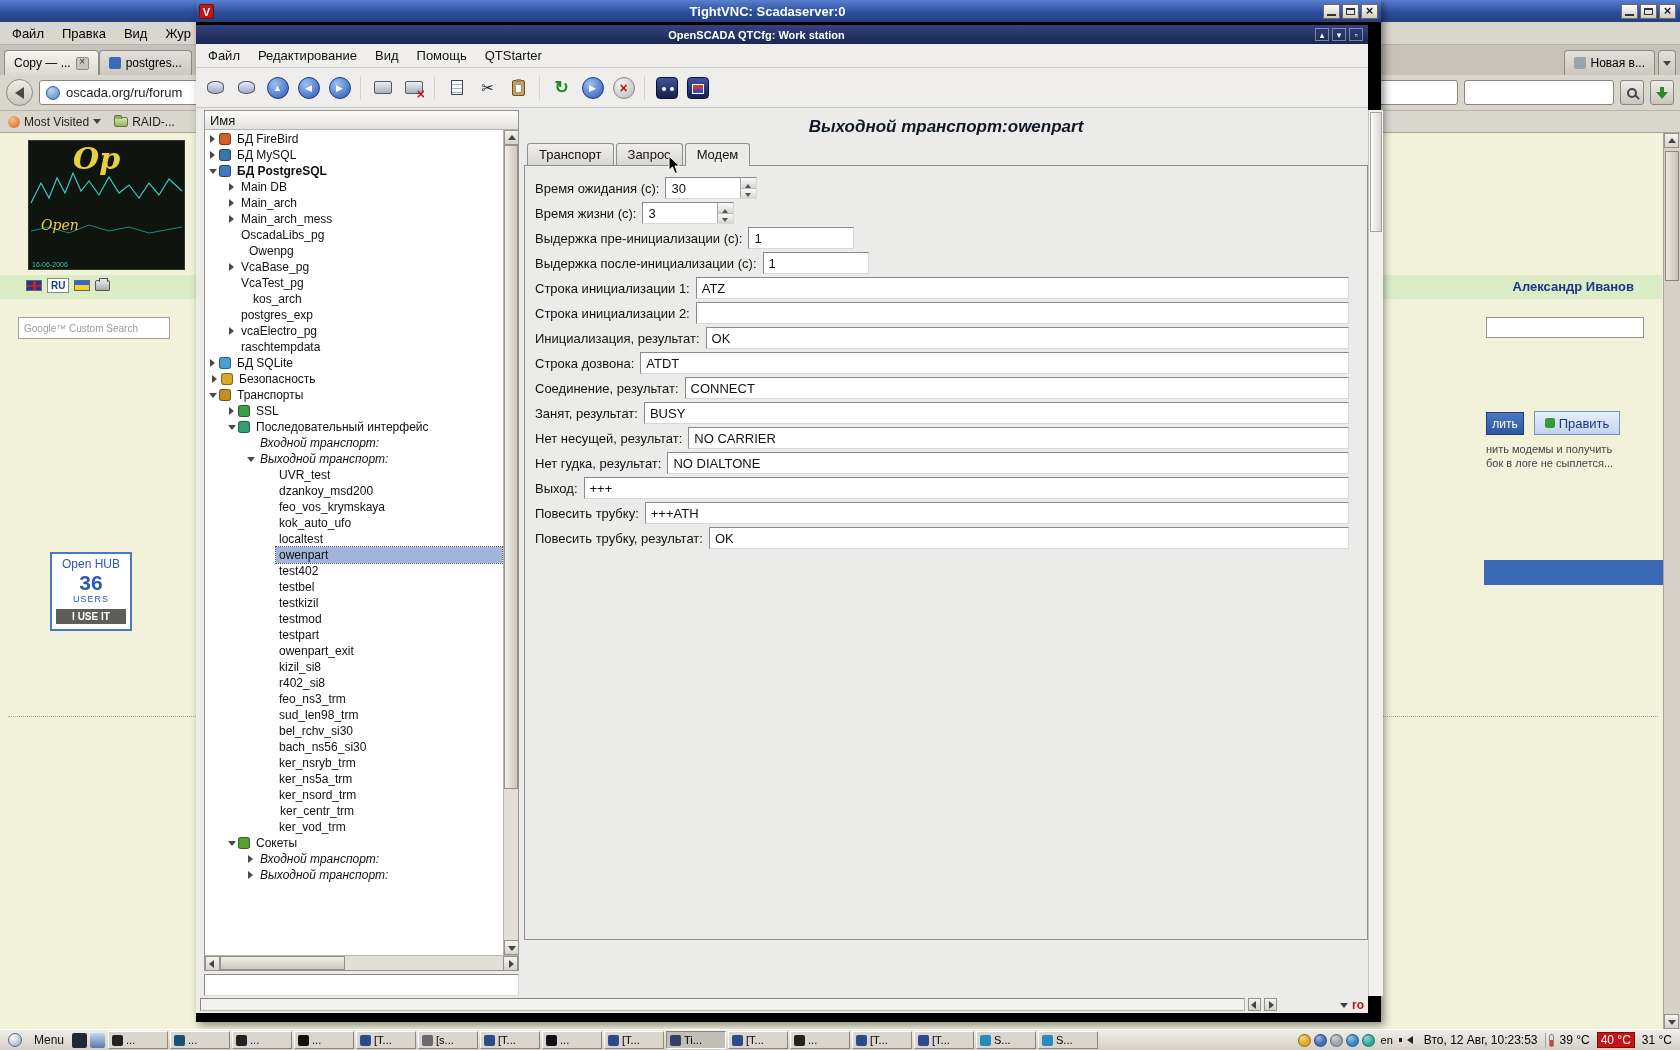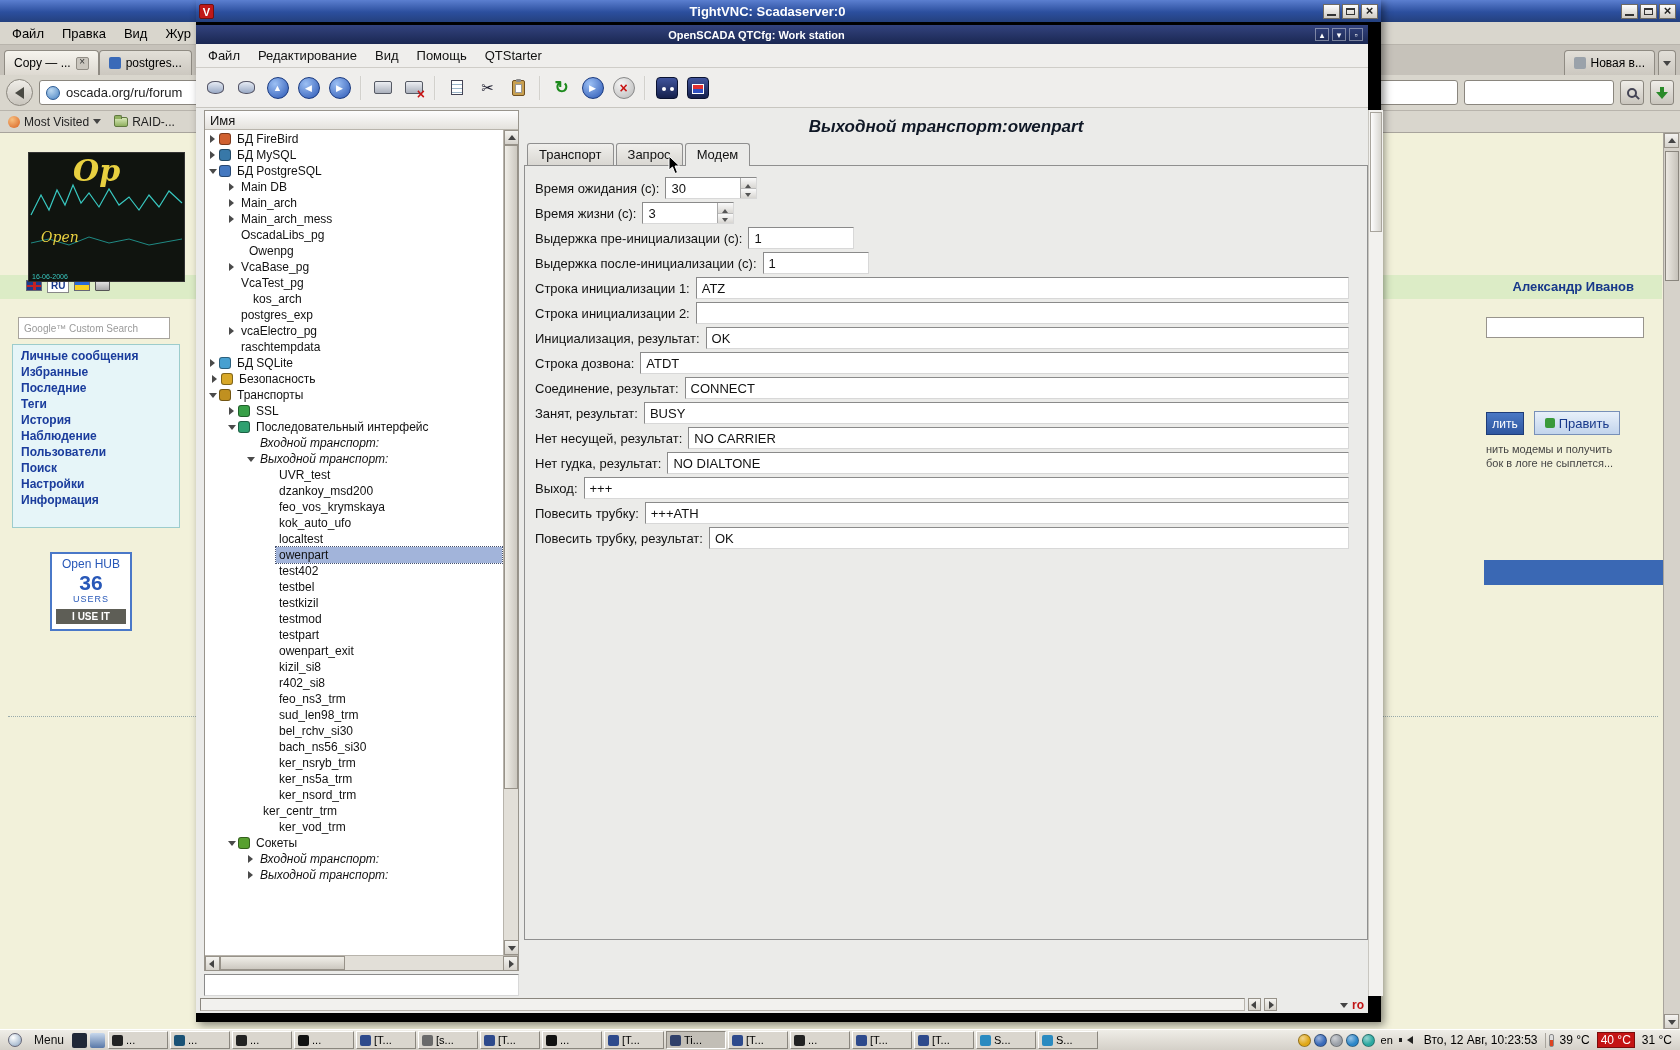--- a/index.html
+++ b/index.html
@@ -48,21 +48,21 @@
   .folder::before{content:"";position:absolute;left:-1px;top:-3px;width:6px;height:3px;background:#90b060;border:1px solid #607840;border-bottom:none;border-radius:2px 2px 0 0}
   .ff-content{flex:1;position:relative;background:#f2f1da;overflow:hidden}
   .band{position:absolute;left:0;right:18px;top:142px;height:24px;background:#dcecc6}
   .flags{position:absolute;left:26px;top:3px;display:flex;gap:5px;align-items:center}
   .flag-uk{width:16px;height:11px;background:#1a3a8c;background-image:linear-gradient(transparent 40%,#c22222 40%,#c22222 62%,transparent 62%),linear-gradient(90deg,transparent 40%,#c22222 40%,#c22222 62%,transparent 62%);border:1px solid #667}
   .flag-ru{height:15px;padding:0 3px;background:#fff;border:1px solid #888;font-size:10px;font-weight:bold;color:#1a3a8c;display:flex;align-items:center}
   .flag-ua{width:16px;height:11px;background:linear-gradient(#2a6ad8 50%,#f8d020 50%);border:1px solid #667}
   .printer{width:15px;height:11px;background:linear-gradient(#e8e8e8,#a8a8a8);border:1px solid #555;border-radius:2px 2px 1px 1px;position:relative}
   .printer::before{content:"";position:absolute;left:3px;top:-3px;width:7px;height:3px;background:#ddd;border:1px solid #555;border-bottom:none}
   .user-name{position:absolute;right:28px;top:4px;font-size:13px;font-weight:bold;color:#17388a}
-  .chart{position:absolute;left:28px;top:19px;width:157px;height:130px;background:#10140f;border:1px solid #333;overflow:hidden}
+  .chart{position:absolute;left:28px;top:7px;width:157px;height:130px;background:#10140f;border:1px solid #333;overflow:hidden}
   .chart .logo-big{position:absolute;left:44px;top:0;font-family:"DejaVu Serif",serif;font-style:italic;font-weight:bold;font-size:30px;color:#e8d040}
   .chart .logo-small{position:absolute;left:12px;top:76px;font-family:"DejaVu Serif",serif;font-style:italic;font-size:14px;color:#e8d040}
   .chart .cdate{position:absolute;left:3px;bottom:1px;font-size:7px;color:#38c8c0}
   .gsearch{position:absolute;left:18px;top:184px;width:152px;height:22px;background:#fff;border:1px solid #a8a49c;display:flex;align-items:center;padding:0 5px;font-size:10px;color:#9a9a9a}
   .links-box{position:absolute;left:12px;top:211px;width:168px;height:184px;background:#e6f5f8;border:1px solid #9ccccc;padding:3px 0}
   .slink{font-size:12px;font-weight:bold;color:#1a3c9c;padding:1px 8px;white-space:nowrap}
   .openhub{position:absolute;left:50px;top:419px;width:82px;background:#fff;border:2px solid #4a78c8;text-align:center;padding-bottom:3px}
   .oh-title{font-size:12px;color:#2858b8;padding:3px 0 1px}
   .oh-num{font-size:21px;font-weight:bold;color:#2858b8;line-height:22px}
   .oh-users{font-size:9px;color:#2858b8;letter-spacing:1px}
@@ -272,32 +272,20 @@
           <polyline points="2,62 12,42 20,57 28,37 36,52 44,32 52,50 60,40 70,54 80,36 90,52 100,44 110,57 120,42 130,54 140,38 153,50" fill="none" stroke="#38c8c0" stroke-width="1.2"></polyline>
           <polyline points="2,90 20,86 40,92 60,84 80,90 100,86 120,92 153,86" fill="none" stroke="#1f8a84" stroke-width="1"></polyline>
         </svg>
         <span class="logo-big">Op</span>
         <span class="logo-small">Open</span>
         <span class="cdate">16-06-2006</span>
       </div>
       <div class="gsearch">
         <span>Google™ Custom Search</span>
       </div>
-      <div class="links-box" id="side-links">
-          <div class="slink">Личные сообщения</div>
-          <div class="slink">Избранные</div>
-          <div class="slink">Последние</div>
-          <div class="slink">Теги</div>
-          <div class="slink">История</div>
-          <div class="slink">Наблюдение</div>
-          <div class="slink">Пользователи</div>
-          <div class="slink">Поиск</div>
-          <div class="slink">Настройки</div>
-          <div class="slink">Информация</div>
-        </div>
       <div class="openhub">
         <div class="oh-title">Open HUB</div>
         <div class="oh-num">36</div>
         <div class="oh-users">USERS</div>
         <div class="oh-btn">I USE IT</div>
       </div>
       <div class="dotline"></div>
       <div class="rsearch"></div>
       <div class="frag-btn">лить</div>
       <div class="edit-btn">
@@ -411,21 +399,21 @@
                         <div class="tlab">БД FireBird</div>
                       </div>
                     </div>
                     <div class="trow" style="padding-left: 2px;">
                       <div class="arr r"></div>
                       <div class="tico" style="background: rgb(56, 120, 168);"></div>
                       <div class="lwrap">
                         <div class="tlab">БД MySQL</div>
                       </div>
                     </div>
-                    <div class="trow" style="padding-left: 2px;">
+                    <div class="trow" style="padding-left: 2px; font-weight: bold;">
                       <div class="arr d"></div>
                       <div class="tico" style="background: rgb(68, 120, 192);"></div>
                       <div class="lwrap">
                         <div class="tlab">БД PostgreSQL</div>
                       </div>
                     </div>
                     <div class="trow" style="padding-left: 21px;">
                       <div class="arr r"></div>
                       <div class="lwrap">
                         <div class="tlab">Main DB</div>
@@ -657,21 +645,21 @@
                       <div class="lwrap">
                         <div class="tlab">ker_ns5a_trm</div>
                       </div>
                     </div>
                     <div class="trow" style="padding-left: 59px;">
                       <div class="arr n"></div>
                       <div class="lwrap">
                         <div class="tlab">ker_nsord_trm</div>
                       </div>
                     </div>
-                    <div class="trow" style="padding-left: 43px; align-items: center;">
+                    <div class="trow" style="padding-left: 60px; align-items: center;">
                       <div class="arr n"></div>
                       <div class="lwrap">
                         <div class="tlab">ker_centr_trm</div>
                       </div>
                     </div>
                     <div class="trow" style="padding-left: 59px;">
                       <div class="arr n"></div>
                       <div class="lwrap">
                         <div class="tlab">ker_vod_trm</div>
                       </div>

